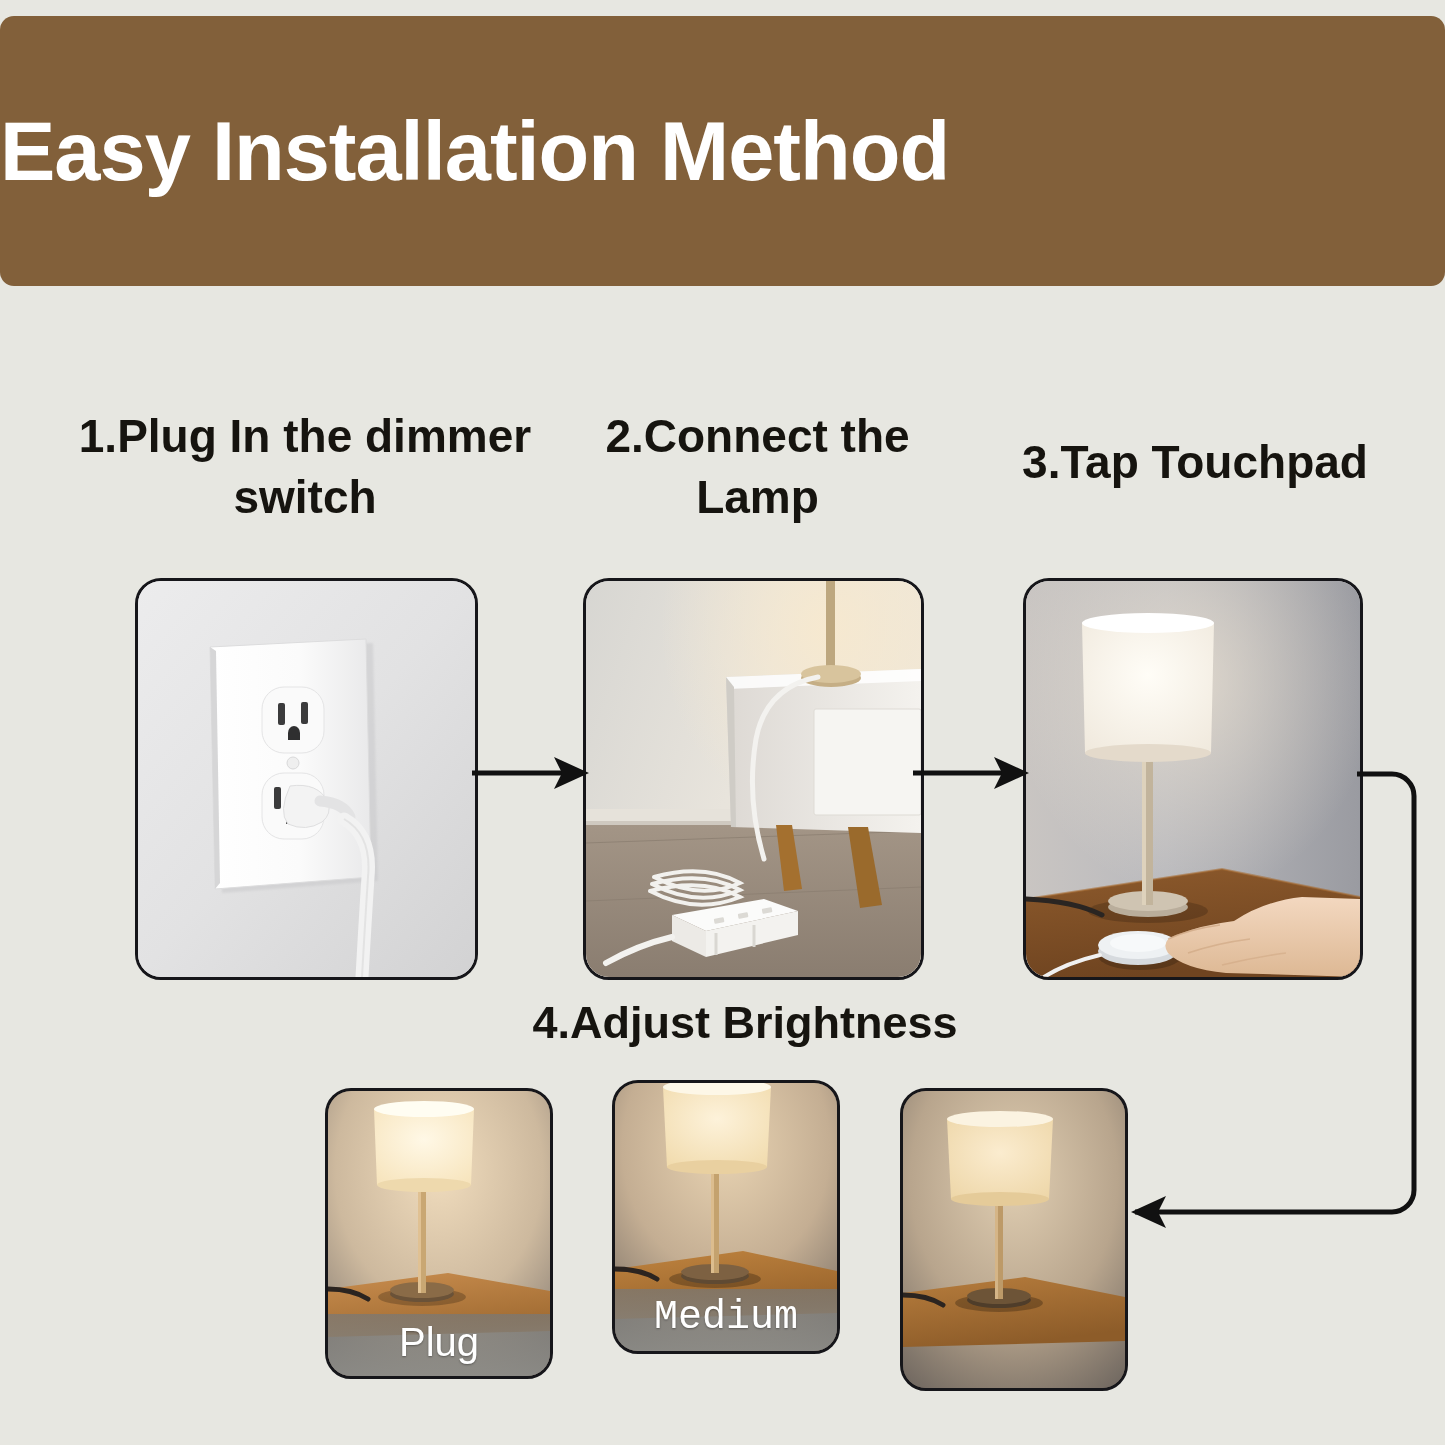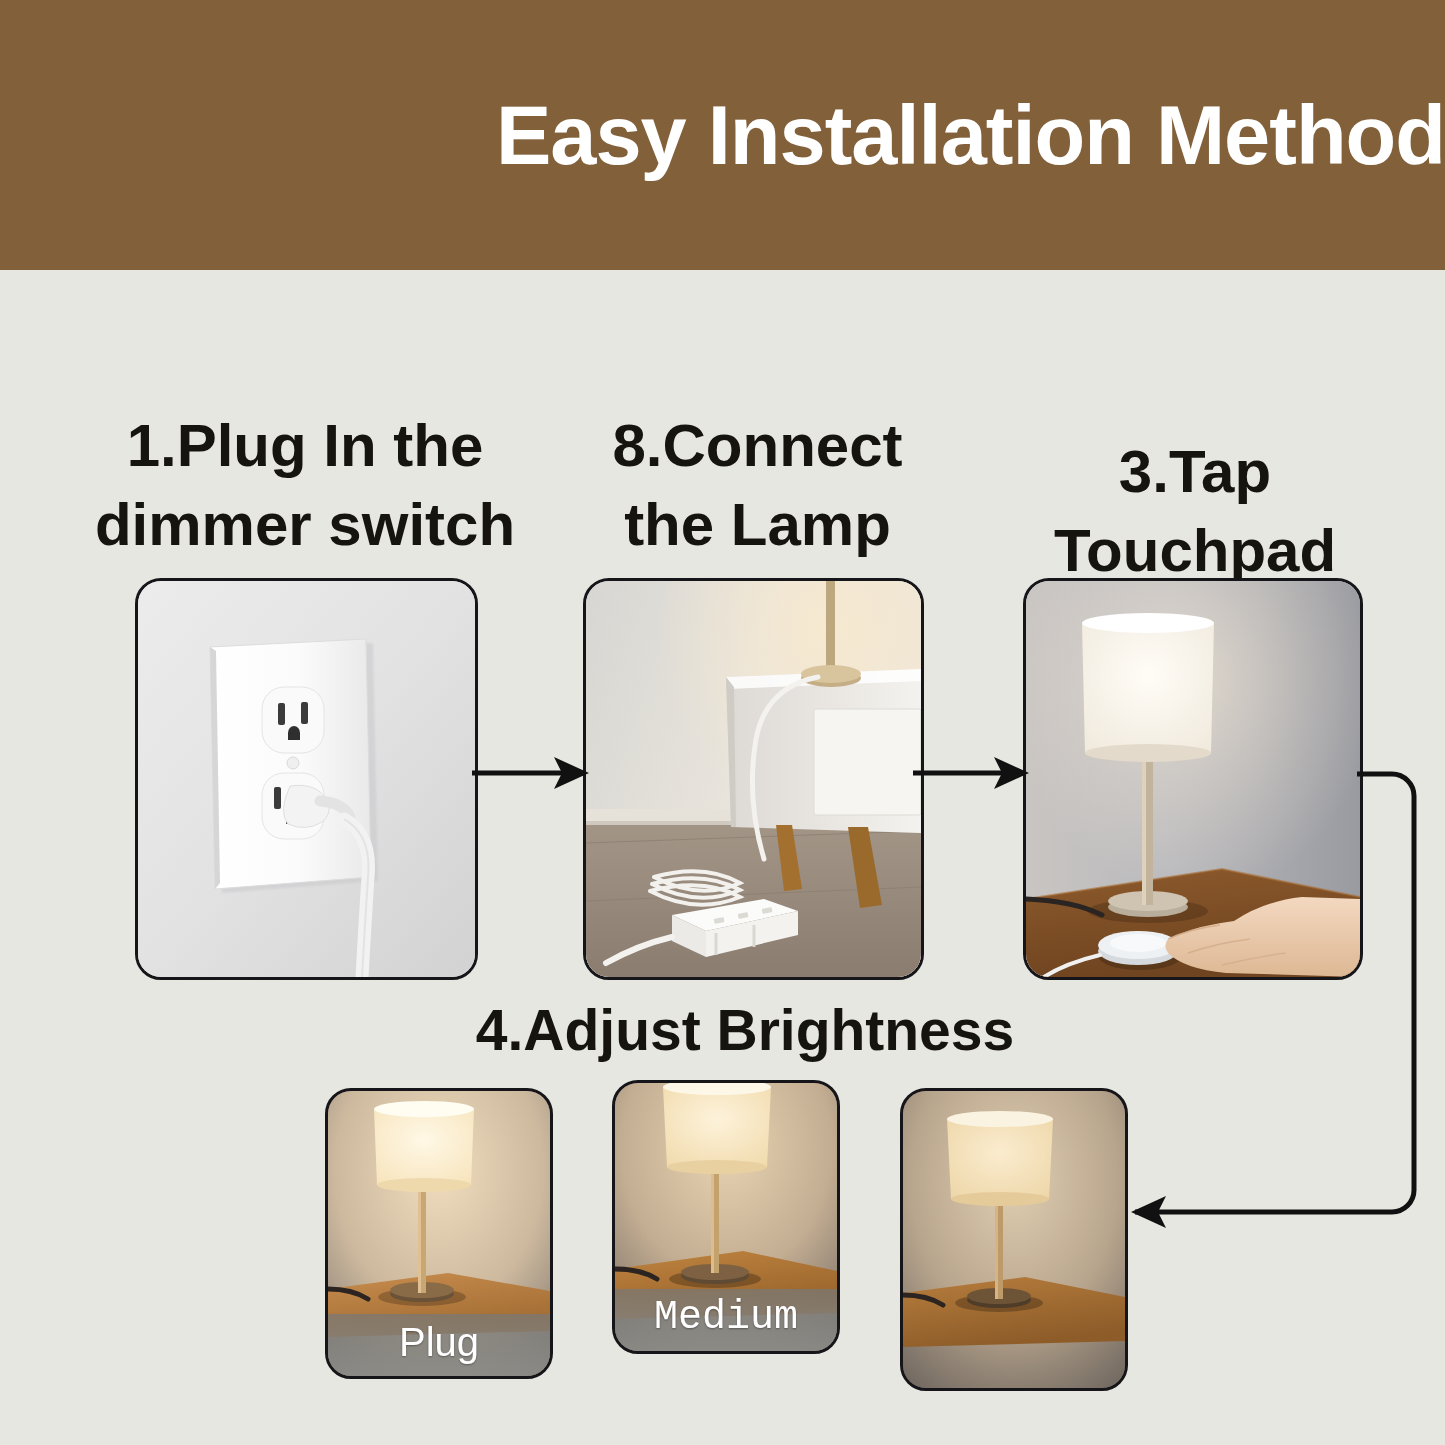--- a/index.html
+++ b/index.html
@@ -4,46 +4,46 @@
 <style>
   html,body{margin:0;padding:0;}
   body{
     width:1445px;height:1445px;
     background:#e7e7e1;
     font-family:"Liberation Sans", sans-serif;
     overflow:hidden;
     position:relative;
   }
   .banner{
-    position:absolute;left:0;top:0;width:1445px;height:270px;
+    position:absolute;left:0;top:16px;width:1445px;height:270px;
     background:#82603a;
-    display:flex;align-items:center;justify-content:flex-end;
+    display:flex;align-items:center;justify-content:flex-start;border-radius:14px;
   }
   .banner-title{
     color:#ffffff;
     font-size:83px;
     font-weight:bold;
     letter-spacing:-1px;
     line-height:1;
     text-align:center;
     white-space:nowrap;
   }
 
   .step-label{
     position:absolute;
     color:#16140f;
     font-weight:bold;
-    font-size:60px;
+    font-size:46px;
     line-height:1.32;
     text-align:center;
   }
   #label-1{left:45px;top:406px;width:520px;}
   #label-2{left:585px;top:406px;width:345px;}
   #label-3{left:1000px;top:406px;width:390px;margin-top:26px;}
-  #label-4{left:420px;top:993px;width:650px;font-size:57px;}
+  #label-4{left:420px;top:993px;width:650px;font-size:45px;}
 
   
   .card{
     position:absolute;
     border:3px solid #16161a;
     border-radius:26px;
     overflow:hidden;
     background:#d9d9d9;
   }
   #card-1{left:135px;top:578px;width:337px;height:396px;}
@@ -80,21 +80,21 @@
   .arrow-svg{position:absolute;left:0;top:0;width:1445px;height:1445px;pointer-events:none;}
 </style>
 </head>
 <body>
 
 <div class="banner">
   <div class="banner-title">Easy Installation Method</div>
 </div>
 
 <div class="step-label" id="label-1">1.Plug In the dimmer switch</div>
-<div class="step-label" id="label-2">8.Connect the Lamp</div>
+<div class="step-label" id="label-2">2.Connect the Lamp</div>
 <div class="step-label" id="label-3">3.Tap Touchpad</div>
 <div class="step-label" id="label-4">4.Adjust Brightness</div>
 
 <div class="card" id="card-1">
   <svg class="photo" viewBox="0 0 337 396" preserveAspectRatio="none">
     <defs>
       <linearGradient id="wallg" x1="0" y1="0" x2="1" y2="1">
         <stop offset="0" stop-color="#ececed"></stop>
         <stop offset="0.5" stop-color="#e2e2e3"></stop>
         <stop offset="1" stop-color="#d2d2d3"></stop>

